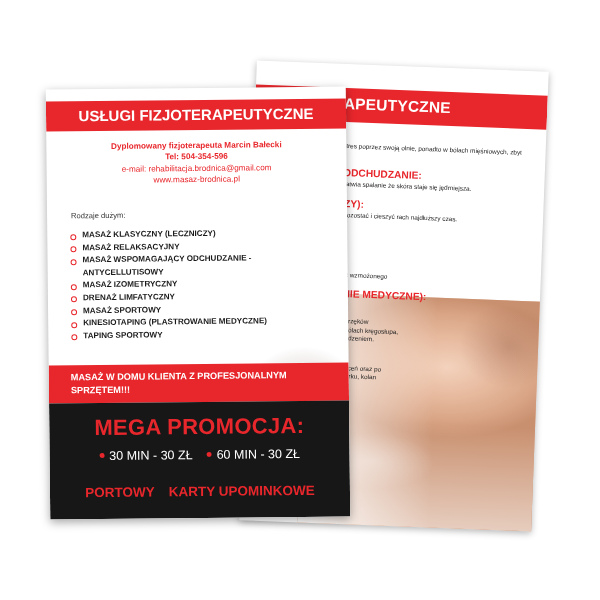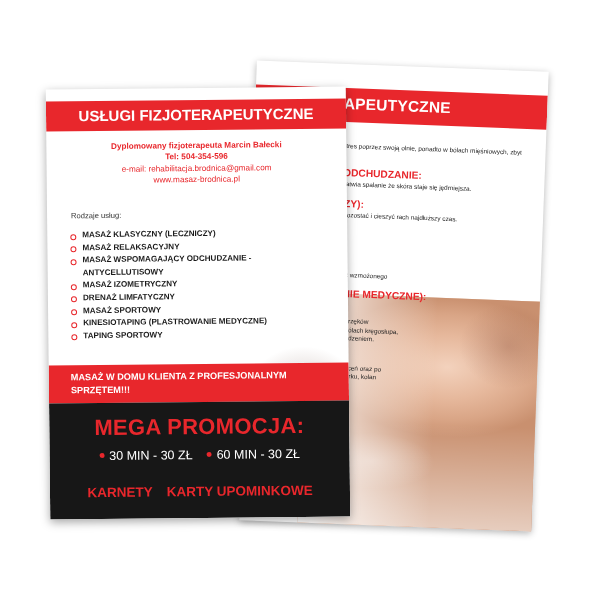--- a/index.html
+++ b/index.html
@@ -333,21 +333,21 @@
       <div class="title">USŁUGI FIZJOTERAPEUTYCZNE</div>
     </div>
 
     <div class="contact">
       <div class="name">Dyplomowany fizjoterapeuta Marcin Bałecki</div>
       <div class="tel">Tel: 504-354-596</div>
       <div>e-mail: rehabilitacja.brodnica@gmail.com</div>
       <div>www.masaz-brodnica.pl</div>
     </div>
 
-    <div class="services-label">Rodzaje usług:</div>
+    <div class="services-label">Rodzaje dużym:</div>
 
     <ul class="services">
       <li>MASAŻ KLASYCZNY (LECZNICZY)</li>
       <li>MASAŻ RELAKSACYJNY</li>
       <li>MASAŻ WSPOMAGAJĄCY ODCHUDZANIE - ANTYCELLUTISOWY</li>
       <li>MASAŻ IZOMETRYCZNY</li>
       <li>DRENAŻ LIMFATYCZNY</li>
       <li>MASAŻ SPORTOWY</li>
       <li>KINESIOTAPING (PLASTROWANIE MEDYCZNE)</li>
       <li>TAPING SPORTOWY</li>
@@ -356,18 +356,18 @@
     <div class="strip-red">
       <div class="txt">MASAŻ W DOMU KLIENTA Z PROFESJONALNYM SPRZĘTEM!!!</div>
     </div>
 
     <div class="strip-black">
       <div class="promo-title">MEGA PROMOCJA:</div>
       <div class="promo-prices">
         <span class="dot"></span><span>30 MIN - 30 ZŁ</span><span class="gap"></span><span class="dot"></span><span>60 MIN - 30 ZŁ</span>
       </div>
       <div class="promo-footer">
-        <span>KARNETY</span><span class="sep"></span><span>KARTY UPOMINKOWE</span>
+        <span>PORTOWY</span><span class="sep"></span><span>KARTY UPOMINKOWE</span>
       </div>
     </div>
   </div>
 
 </div>
 
 </body></html>

